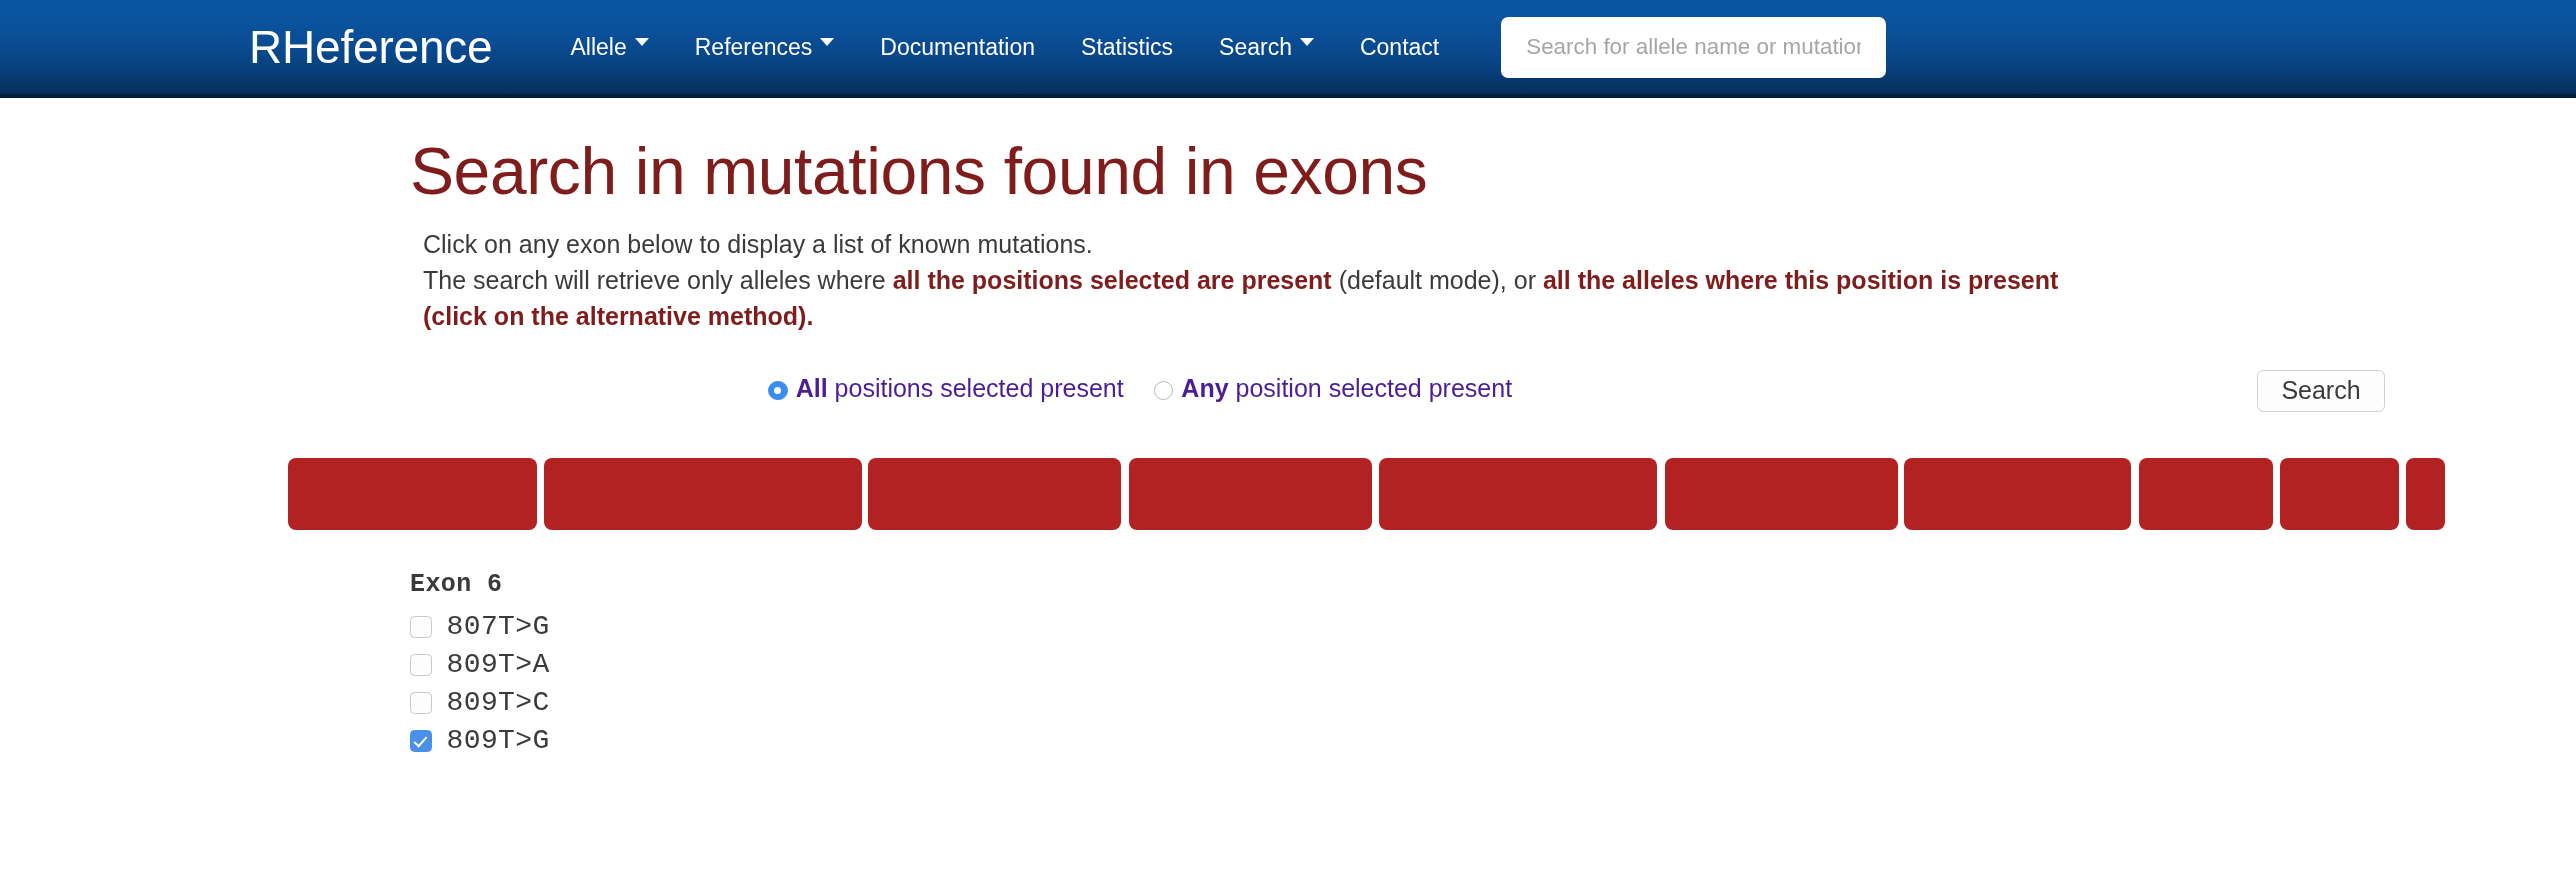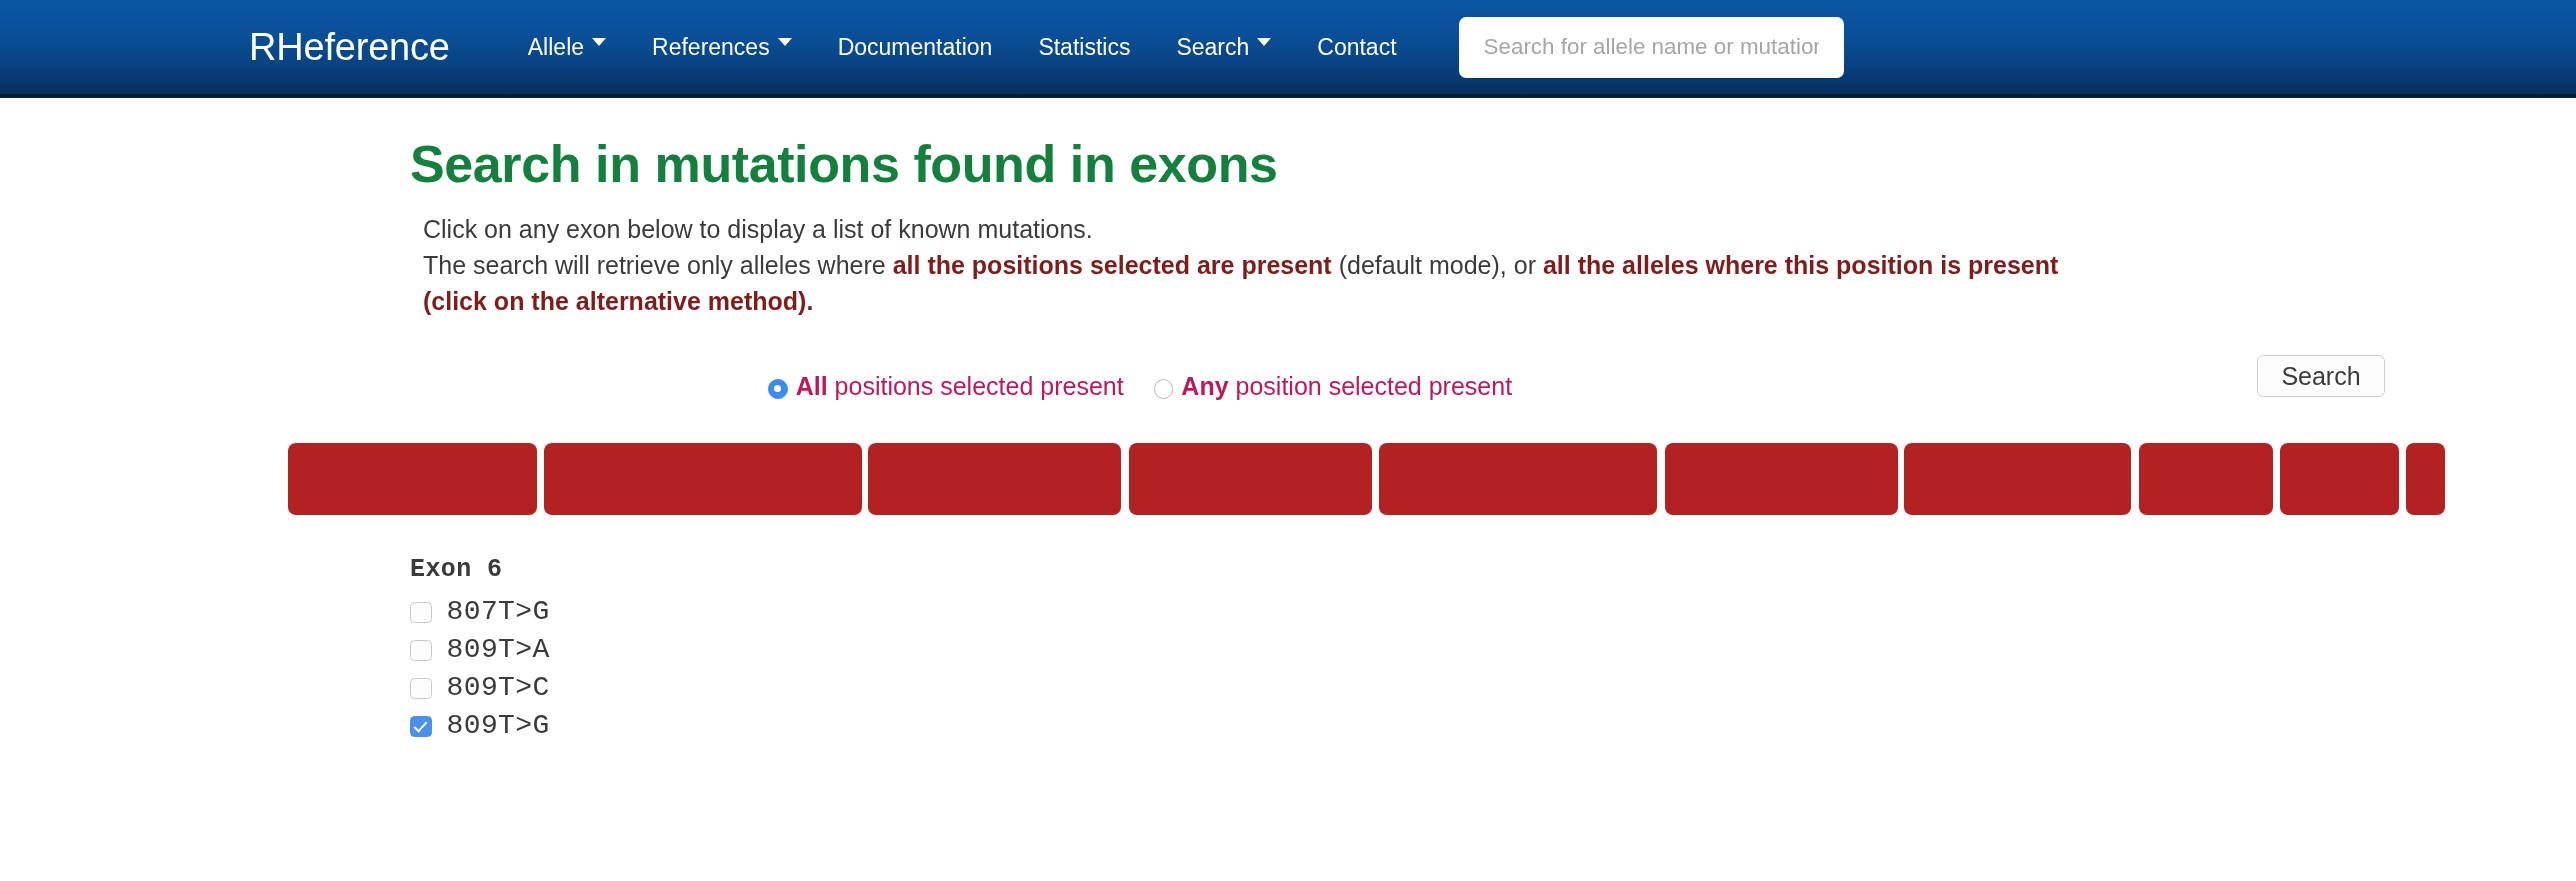--- a/index.html
+++ b/index.html
@@ -23,21 +23,21 @@
     width: 100%;
     height: 98px;
     background: linear-gradient(to bottom, #0a56a4 0%, #0a4f97 38%, #084382 68%, #062f5c 100%);
     border-bottom: 4.5px solid #041d3a;
     display: flex;
     align-items: center;
     padding-left: 249px;
   }
   .brand {
     color: #ffffff;
-    font-size: 38px;
+    font-size: 46px;
     font-weight: 400;
     letter-spacing: -0.2px;
     line-height: 1;
     margin-right: 55px;
     white-space: nowrap;
     text-decoration: none;
   }
   .nav-items {
     display: flex;
     align-items: center;
@@ -83,23 +83,23 @@
   .nav-search::placeholder {
     color: #a6a6a6;
   }
 
   
   .page {
     padding-left: 410px;
     padding-top: 39px;
   }
   .page-title {
-    color: #15803d;
-    font-size: 52px;
-    font-weight: 700;
+    color: #7f1d1d;
+    font-size: 66px;
+    font-weight: 400;
     line-height: 1.05;
     margin: 0 0 19.7px 0;
     letter-spacing: -0.4px;
   }
   .intro {
     font-size: 25px;
     line-height: 1.44;
     color: #3b3b3b;
     max-width: 1699px;
     margin: 13px;
@@ -108,25 +108,25 @@
 
   
   .mode-row {
     position: relative;
     margin-top: 36px;
     height: 54px;
   }
   .mode-options {
     position: absolute;
     left: 358px;
-    top: 17px;
+    top: 4px;
     display: flex;
     align-items: center;
     font-size: 25px;
-    color: #be185d;
+    color: #4c1d95;
     white-space: nowrap;
   }
   .radio {
     width: 19.7px;
     height: 19.7px;
     border-radius: 50%;
     display: inline-block;
     vertical-align: middle;
     margin-right: 8px;
     flex: none;

